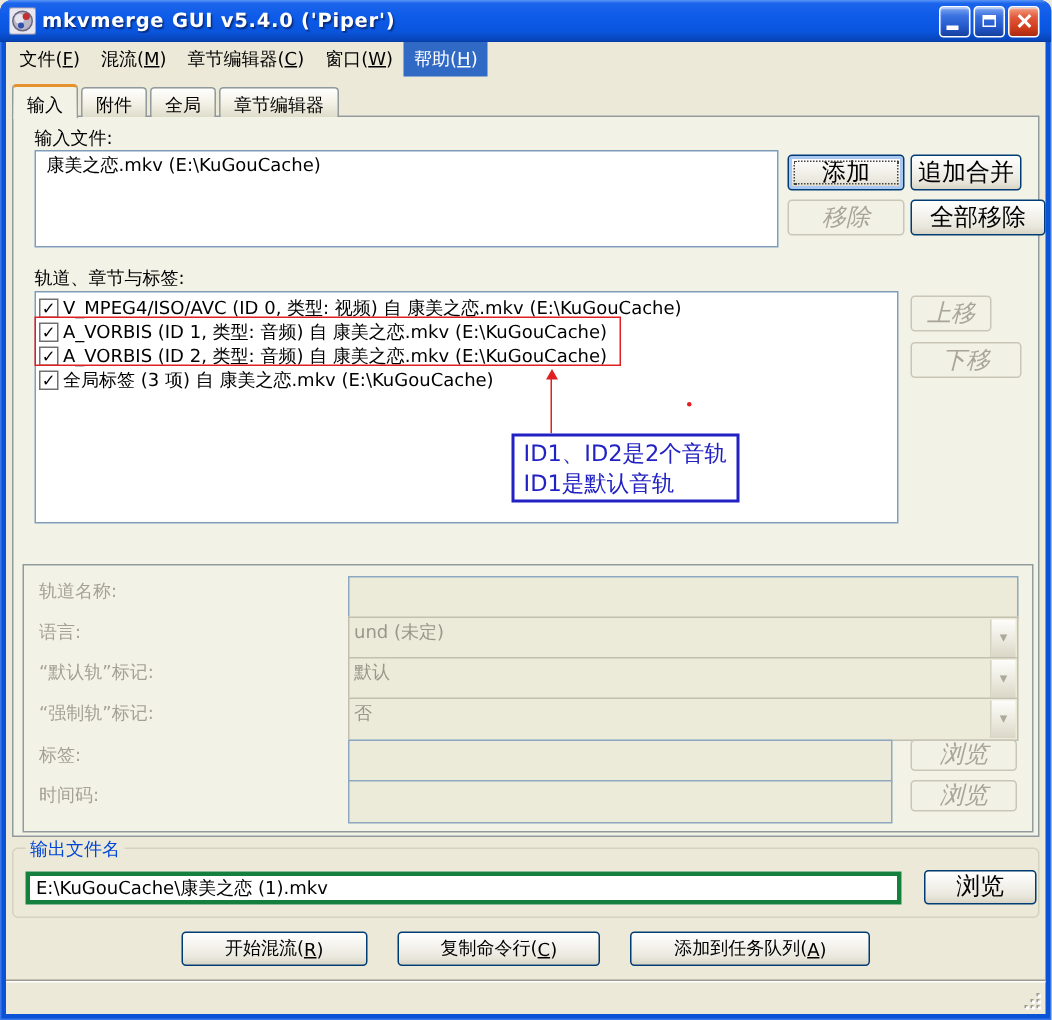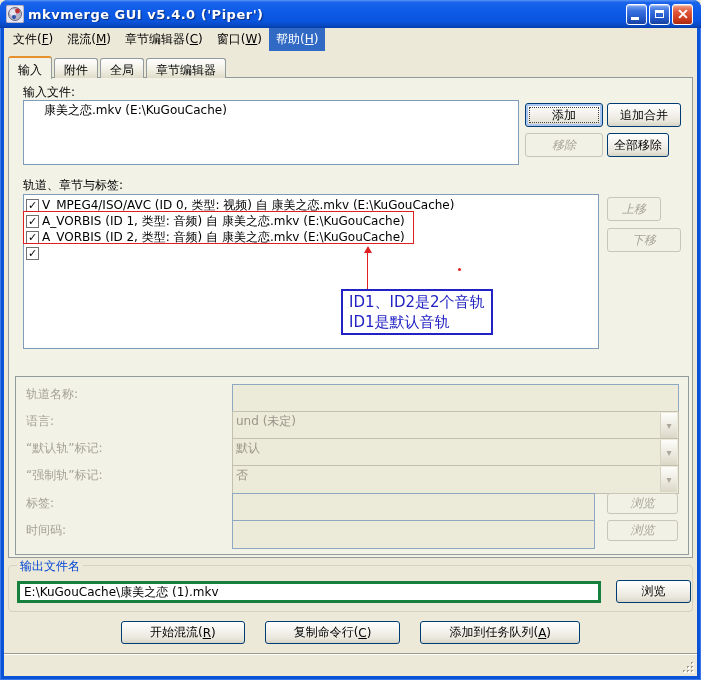--- a/index.html
+++ b/index.html
@@ -69,21 +69,21 @@
   .lrow{ display:flex; align-items:center; height:16px; padding-left:2px; white-space:nowrap; }
   .cb{
     width:13px; height:13px; border:1px solid #707070; background:#fff; margin-right:3px;
     font-size:11px; line-height:11px; font-weight:bold; text-align:center; color:#000; flex:0 0 auto;
   }
 
   
   .btn{
     position:absolute; border:1px solid #003C74; border-radius:3px; color:#000;
     background:linear-gradient(180deg,#FFFFFF 0%,#F4F3EE 40%,#E9E7DC 78%,#D8D5C5 100%);
-    font-size:12px; display:flex; align-items:center; justify-content:center;
+    font-size:16px; display:flex; align-items:center; justify-content:center;
     white-space:nowrap; cursor:default;
   }
   .btn.disabled{ border-color:#C9C6B8; background:#F2F1E6; color:#A8A499;font-style:italic; }
   .btn.default{ box-shadow:inset 0 0 0 2px #A9C7F1; }
   .btn.default::after{ content:''; position:absolute; inset:3px; border:1px dotted #444; }
 
   
   .anno-rect{ position:absolute; border:1px solid #E02020; z-index:6; pointer-events:none; }
   .anno-line{ position:absolute; width:1px; background:#E02020; z-index:6; }
   .anno-head{ position:absolute; width:0; height:0; border-left:4px solid transparent;
@@ -187,55 +187,56 @@
       <span class="tab">附件</span>
       <span class="tab">全局</span>
       <span class="tab">章节编辑器</span>
     </div>
 
     <div class="tabpage">
 
       <div class="plabel" style="left:14px; top:6px;">输入文件:</div>
 
       <div class="listbox" style="left:14px; top:22px; width:496px; height:65px;">
-        <div class="lrow" style="padding-left:20px; padding-top:2px;">
+        <div class="lrow" style="padding-left:7px; padding-top:2px;">
           <span>康美之恋.mkv (E:\KuGouCache)</span>
         </div>
       </div>
 
       <div class="btn default" style="left:516px; top:25px; width:78px; height:24px;">
           <span>添加</span>
         </div>
       <div class="btn" style="left:598px; top:25px; width:74px; height:24px;">
           <span>追加合并</span>
         </div>
       <div class="btn disabled" style="left:516px; top:55px; width:78px; height:24px;">
           <span>移除</span>
         </div>
-      <div class="btn" style="left:598px; top:55px; width:62px; height:24px;">
+      <div class="btn" style="left:598px; top:55px; width:90px; height:24px;">
           <span>全部移除</span>
         </div>
 
       <div class="plabel" style="left:14px; top:99px;text-align:center;">轨道、章节与标签:</div>
 
       <div class="listbox" style="left:14px; top:116px; width:576px; height:155px; padding-top:2px;">
         <div class="lrow">
           <span class="cb">✓</span>
           <span>V_MPEG4/ISO/AVC (ID 0, 类型: 视频) 自 康美之恋.mkv (E:\KuGouCache)</span>
         </div>
         <div class="lrow">
           <span class="cb">✓</span>
           <span>A_VORBIS (ID 1, 类型: 音频) 自 康美之恋.mkv (E:\KuGouCache)</span>
         </div>
         <div class="lrow">
           <span class="cb">✓</span>
           <span>A_VORBIS (ID 2, 类型: 音频) 自 康美之恋.mkv (E:\KuGouCache)</span>
         </div>
         <div class="lrow">
           <span class="cb">✓</span>
+          <span>全局标签 (3 项) 自 康美之恋.mkv (E:\KuGouCache)</span>
         </div>
       </div>
 
       <div class="btn disabled" style="left:598px; top:119px; width:54px; height:24px;">
           <span>上移</span>
         </div>
       <div class="btn disabled" style="left:598px; top:150px; width:74px; height:24px;">
           <span>下移</span>
         </div>
 

